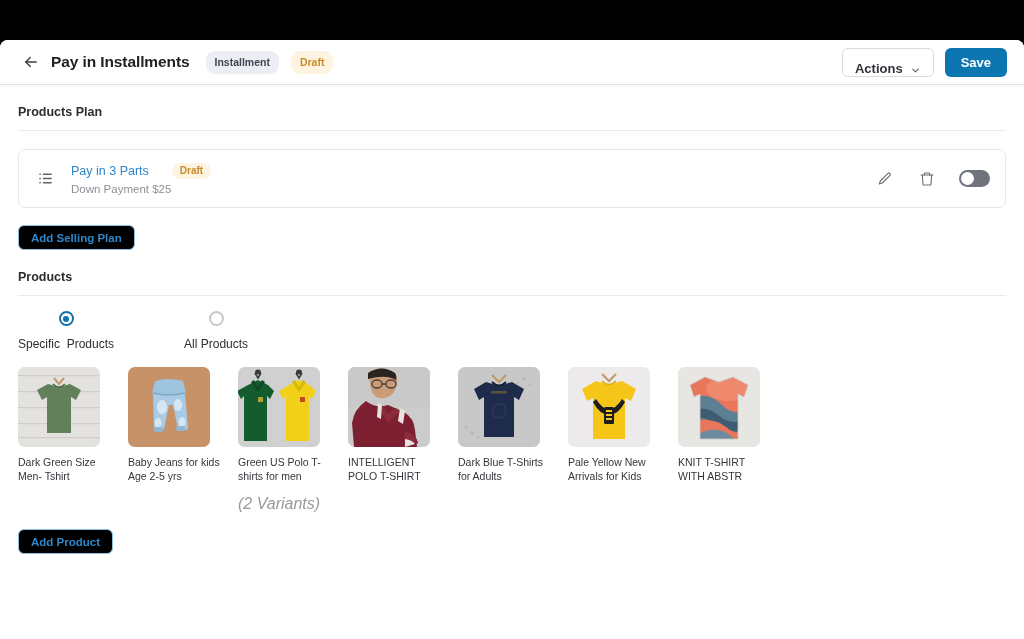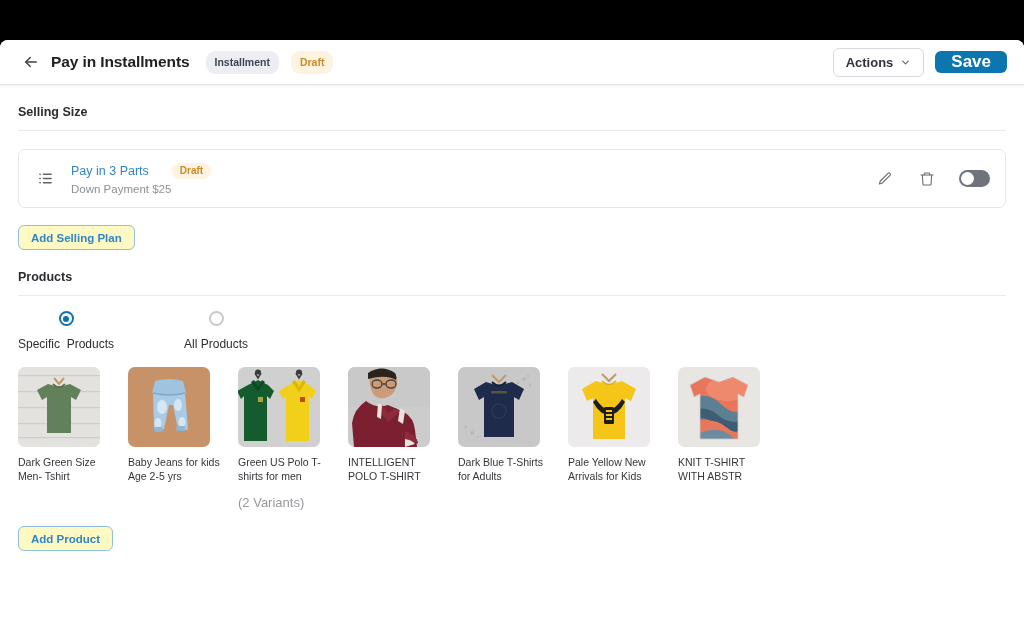--- a/index.html
+++ b/index.html
@@ -87,44 +87,44 @@
     font-size: 10px;
   }
   .header-right {
     margin-left: auto;
     display: flex;
     align-items: center;
     gap: 11px;
   }
   .actions-btn {
     display: flex;
-    align-items: center;
+    align-items: flex-end;
     gap: 7px;
     height: 29px;
     padding: 0 12px;
     border: 1px solid #d7dade;
     border-radius: 6px;
     background: #ffffff;
     font-size: 13px;
     font-weight: bold;
     color: #32343a;
     cursor: pointer;
     box-sizing: border-box;
   }
   .save-btn {
     display: flex;
     align-items: center;
     justify-content: center;
-    height: 22px;
+    height: 29px;
     padding: 0 16px;
     border: none;
     border-radius: 6px;
     background: #0b76b0;
     color: #ffffff;
-    font-size: 17px;
+    font-size: 13px;
     font-weight: bold;
     cursor: pointer;
     box-sizing: border-box;
   }
 
   
   #content {
     padding: 0 18px;
   }
   .section-title {
@@ -200,21 +200,21 @@
 
   
   .outline-btn {
     display: inline-flex;
     align-items: center;
     justify-content: center;
     height: 25px;
     padding: 0 12px;
     border: 1px solid #8fc0df;
     border-radius: 6px;
-    background: #fef9c3;
+    background: #000000;
     color: #2f86c8;
     font-size: 11.5px;
     font-weight: bold;
     cursor: pointer;
     box-sizing: border-box;
   }
   .add-plan-wrap { margin-top: 17px; }
   .add-product-wrap { margin-top: 16px; }
 
   
@@ -286,22 +286,23 @@
   .thumb svg { display: block; width: 100%; height: 100%; }
   .prod-name {
     margin-top: 9px;
     font-size: 10.5px;
     line-height: 13.5px;
     color: #34363b;
     width: 95px;
   }
   .prod-variants {
     margin-top: 12px;
-    font-size: 13px;
+    font-size: 16px;
     color: #97999e;
+    font-style: italic;
   }
 </style>
 </head>
 <body>
 
 <div id="app-window">
 
   <div id="header">
 
     <div class="back-btn">
@@ -324,21 +325,21 @@
         </svg>
       </div>
       <div class="save-btn">
         <span>Save</span>
       </div>
     </div>
   </div>
 
   <div id="content">
 
-    <div class="section-title">Selling Size</div>
+    <div class="section-title">Products Plan</div>
     <div class="divider"></div>
 
     <div class="plan-card">
       <div class="plan-icon">
         <svg width="17" height="17" viewBox="0 0 24 24" fill="none" stroke="#5f6368" stroke-width="1.9" stroke-linecap="round">
           <line x1="9" y1="6" x2="20" y2="6"></line>
           <line x1="9" y1="12" x2="20" y2="12"></line>
           <line x1="9" y1="18" x2="20" y2="18"></line>
           <line x1="4" y1="6" x2="4.6" y2="6"></line>
           <line x1="4" y1="12" x2="4.6" y2="12"></line>

